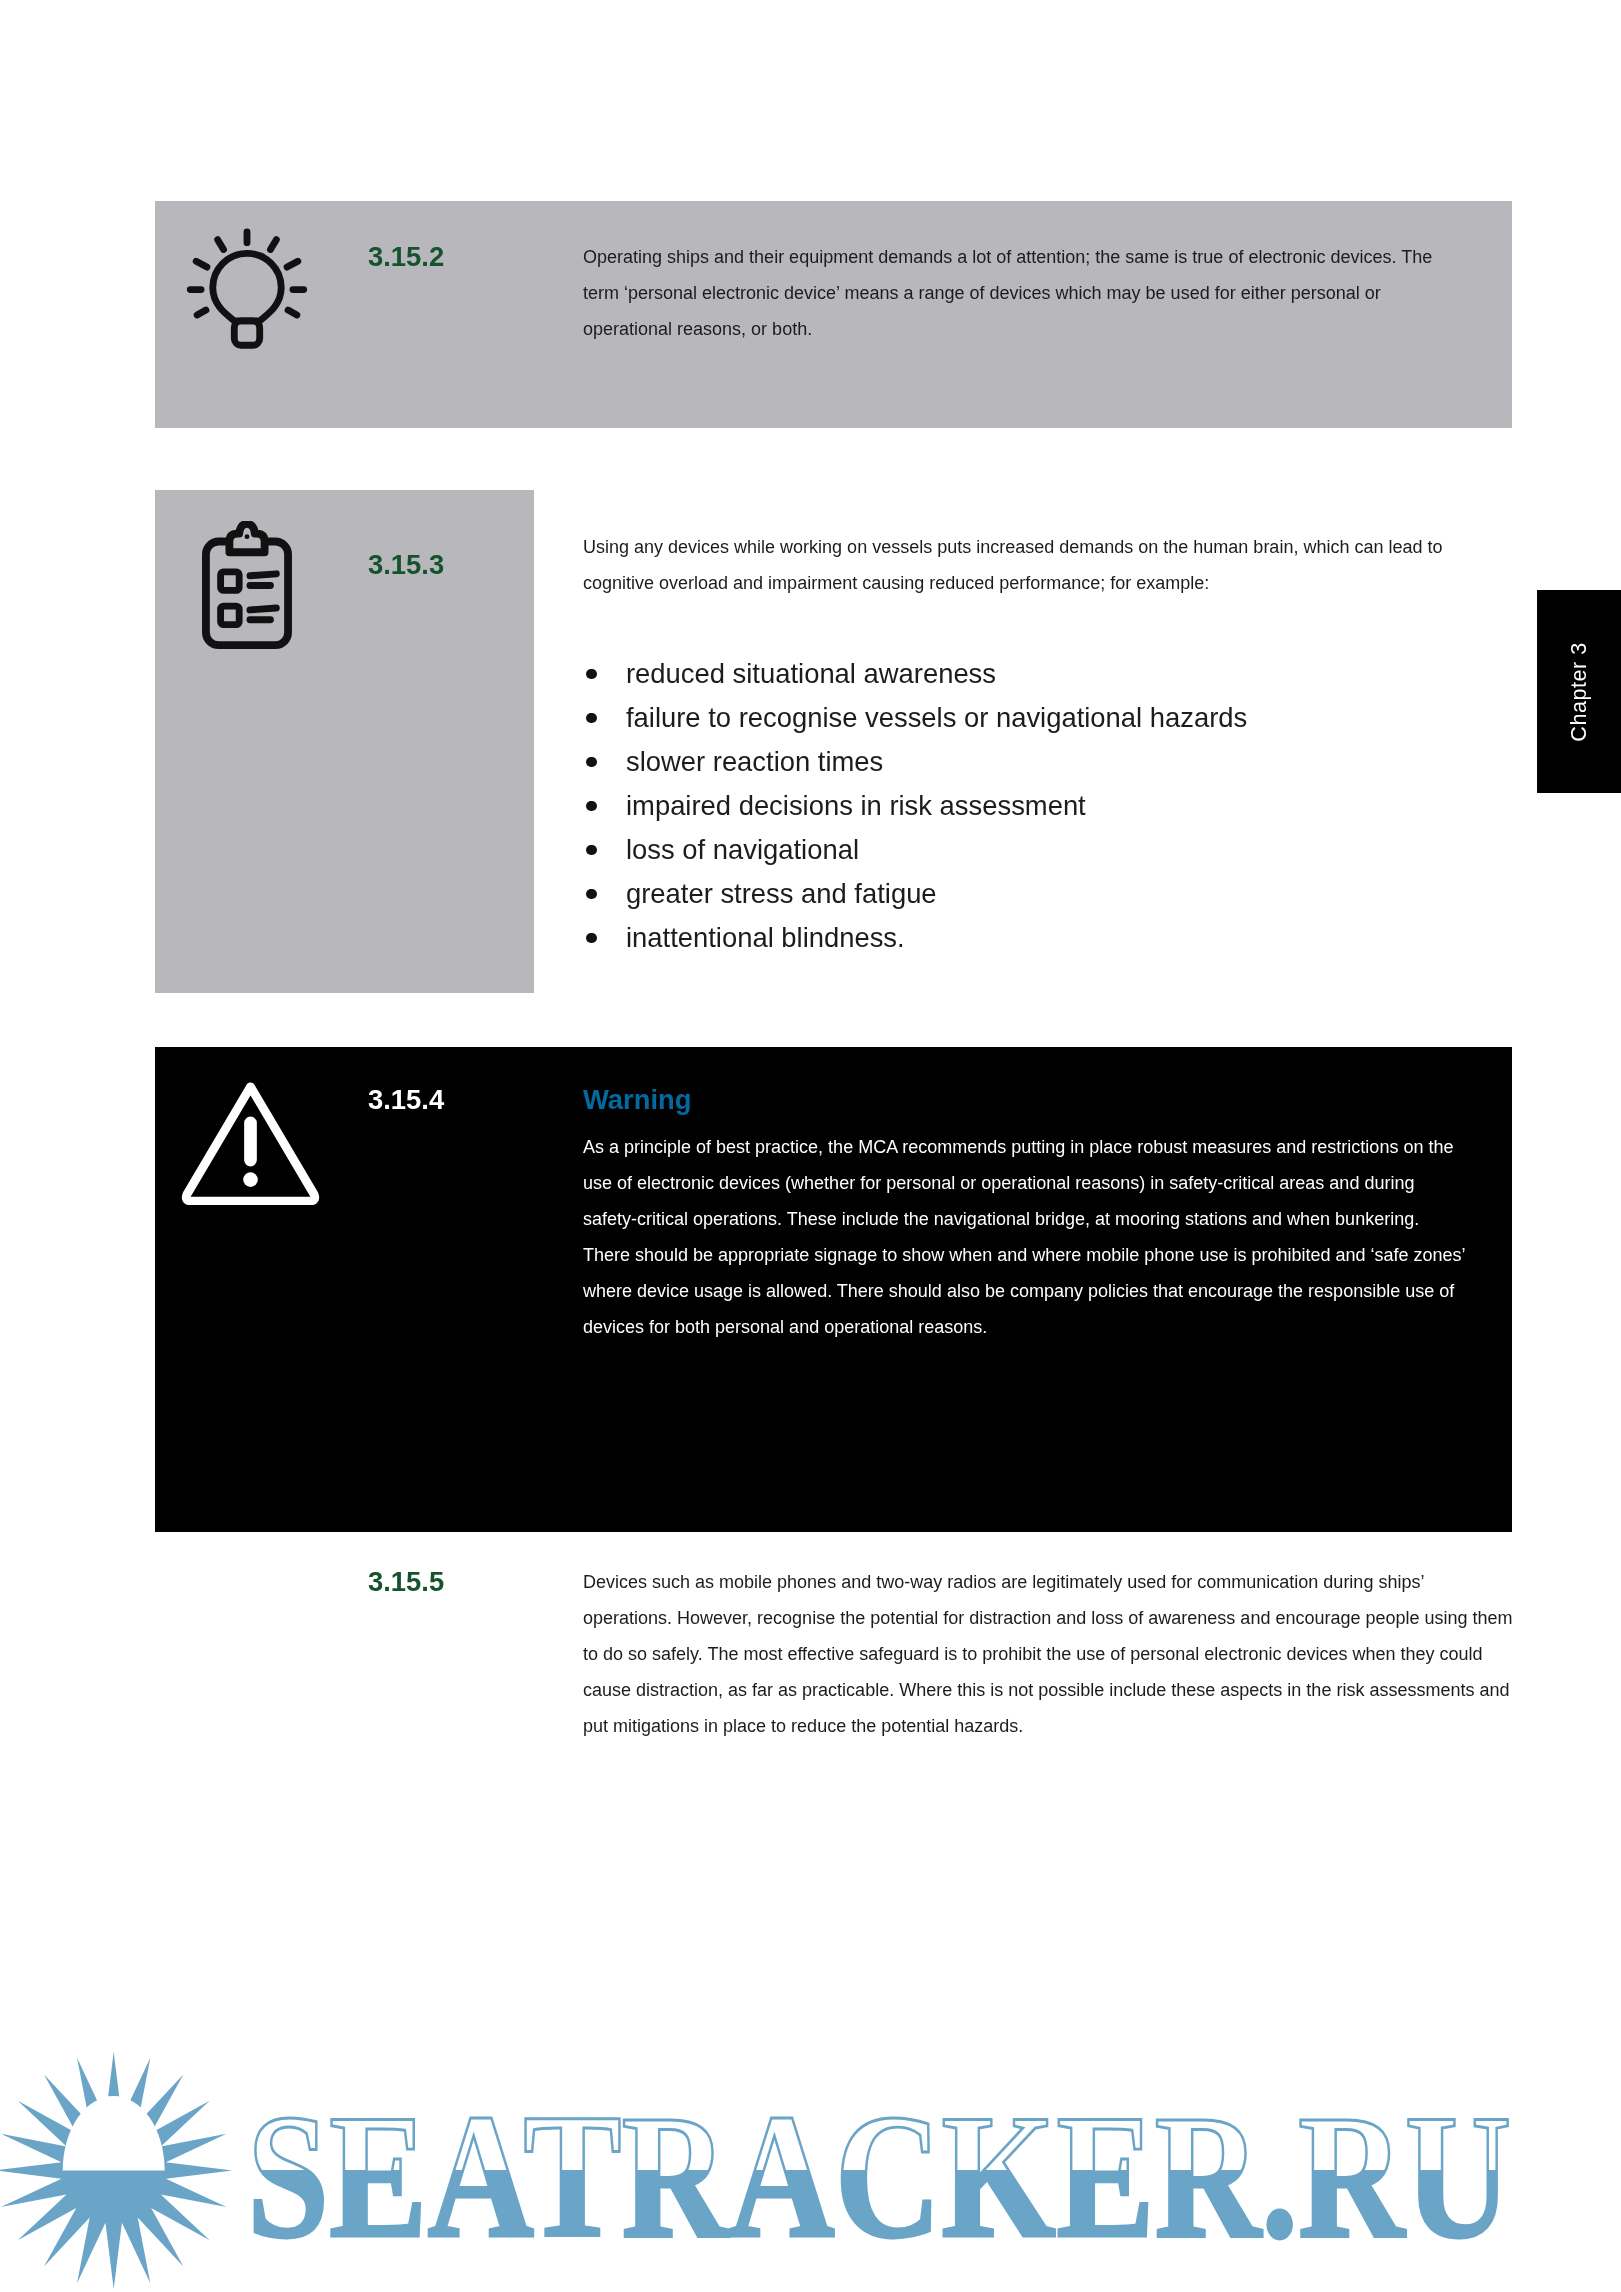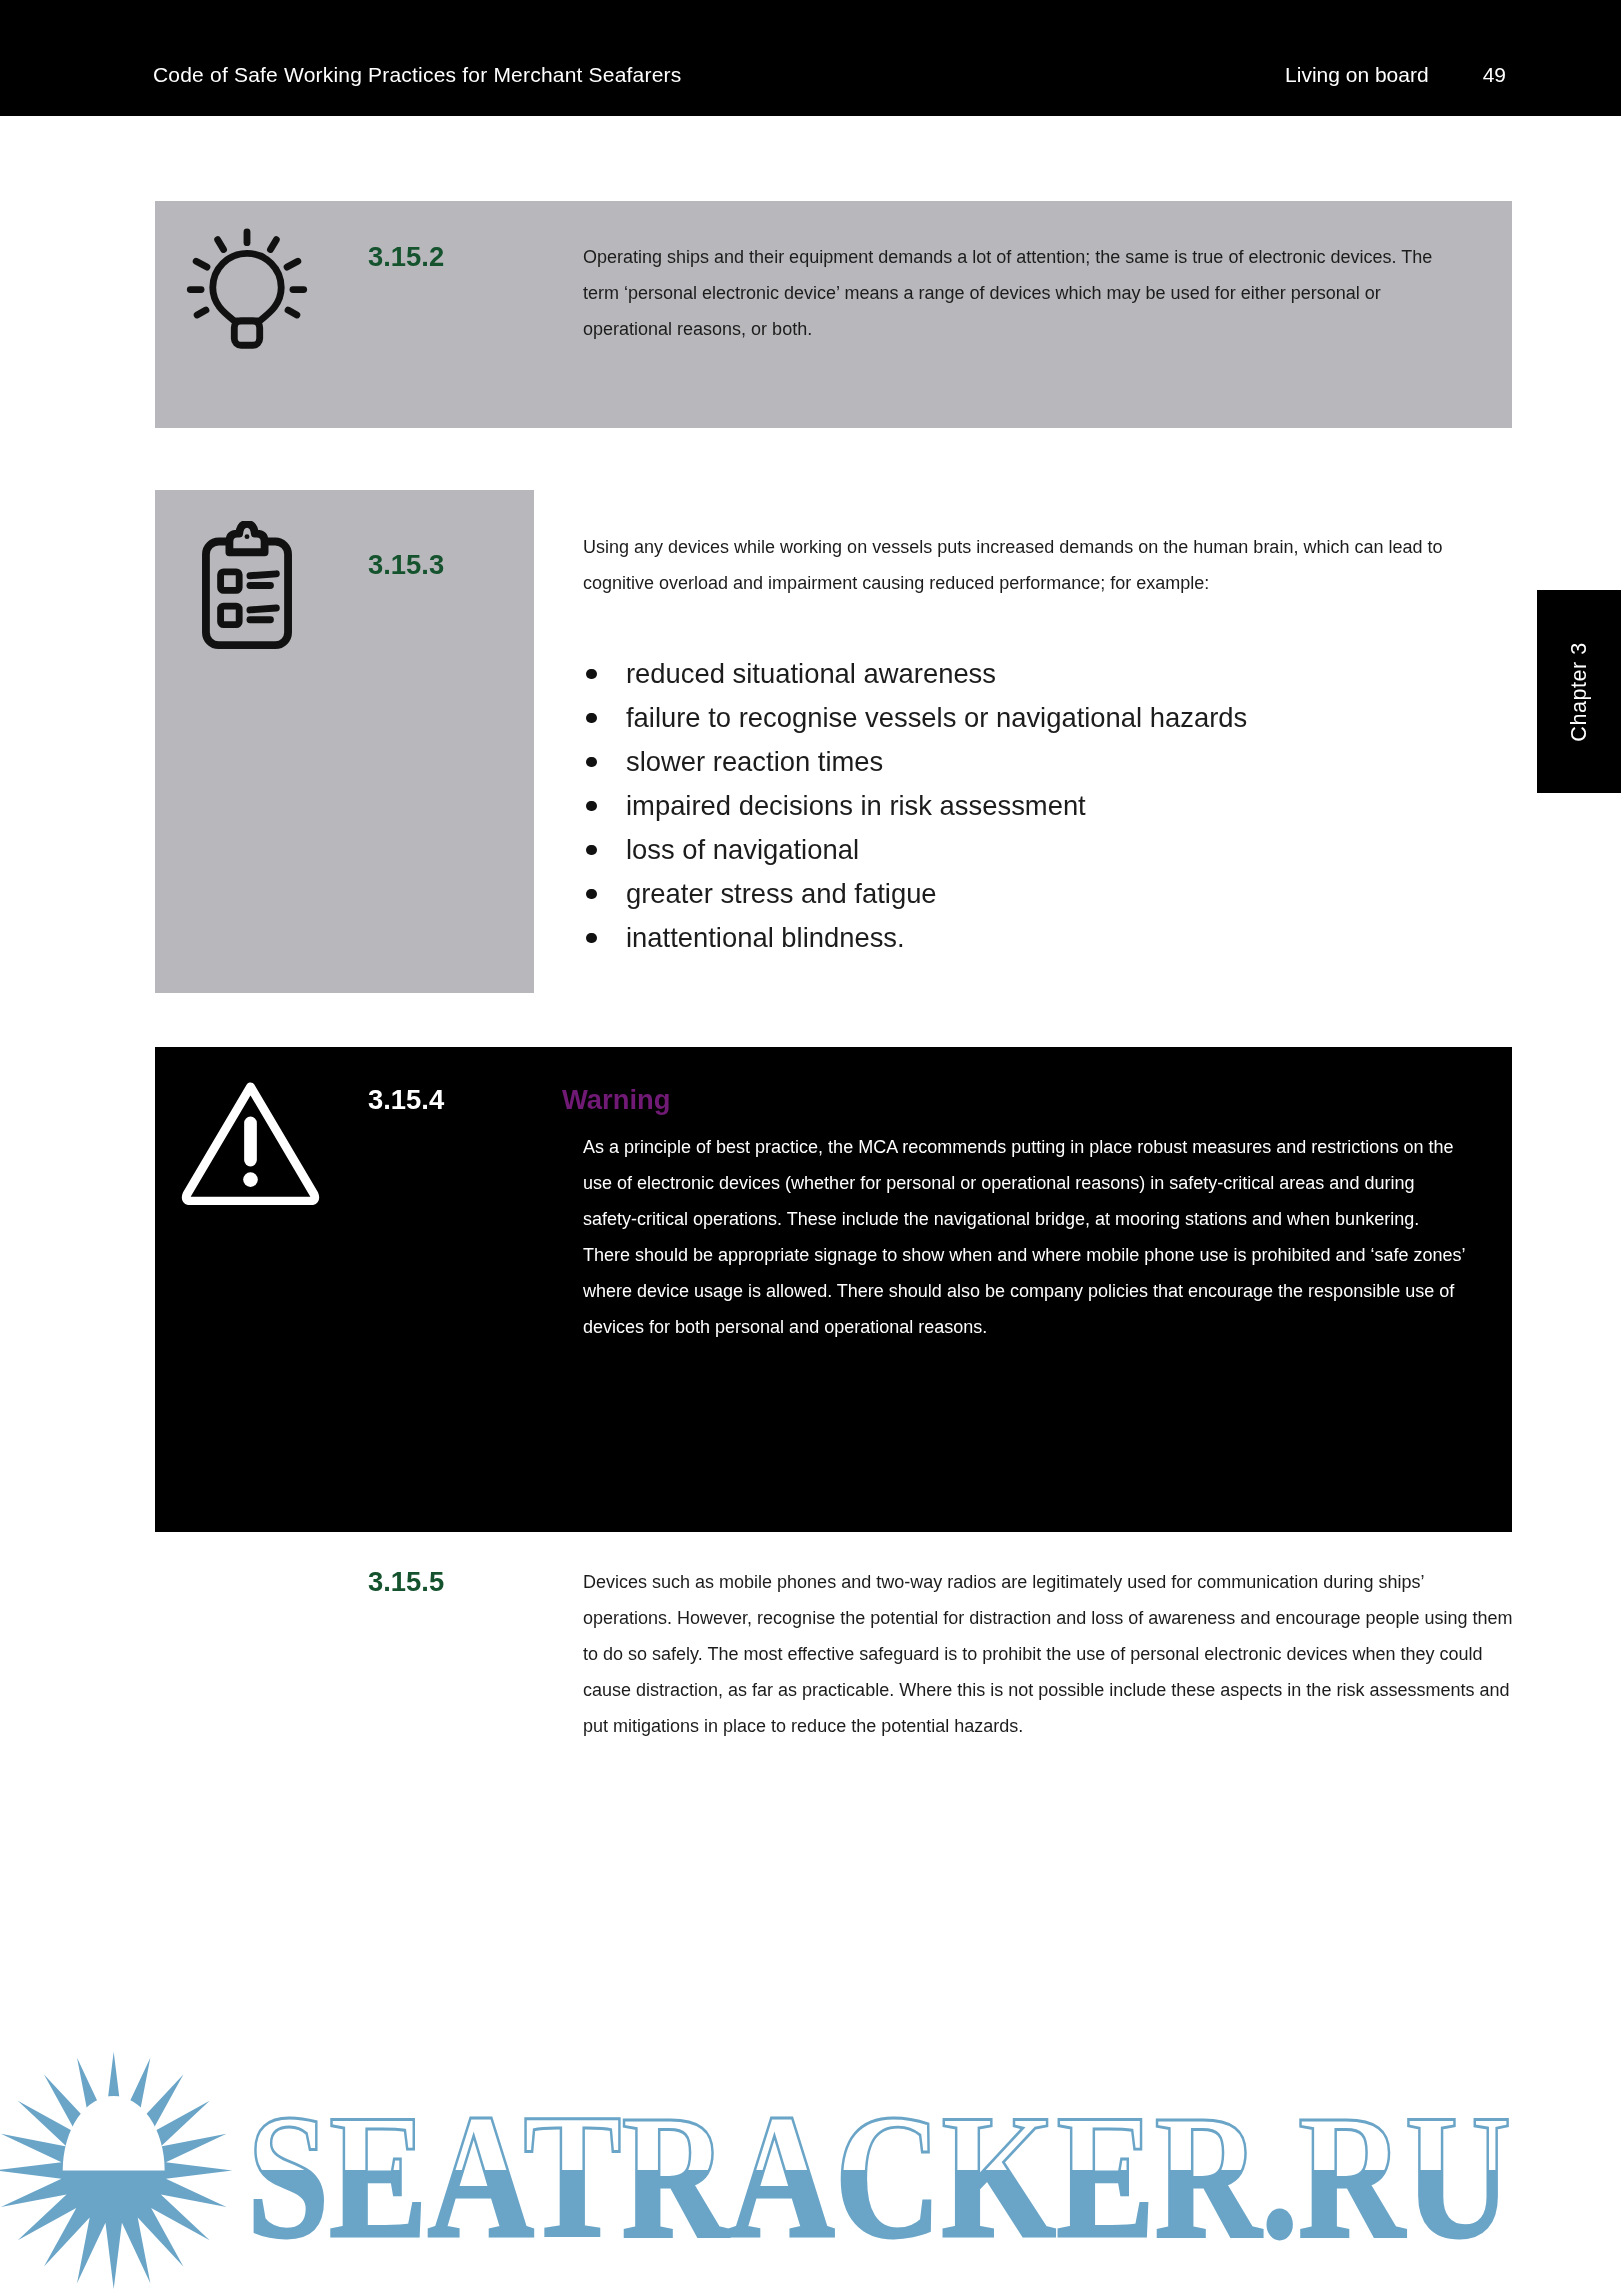--- a/index.html
+++ b/index.html
@@ -34,22 +34,22 @@
     position:absolute;left:368px;
     font-size:27.4px;font-weight:700;line-height:36px;color:#14532d;white-space:nowrap;
   }
   .secnum.white{color:#fff;}
   .sectext{
     position:absolute;left:583px;
     font-size:18px;line-height:36px;color:#1c1c1c;
   }
   .sectext.white{color:#fff;}
   .sec-heading{
-    position:absolute;left:562px;
-    font-size:27.4px;line-height:36px;font-weight:700;color:#701a75;
+    position:absolute;left:583px;
+    font-size:27.4px;line-height:36px;font-weight:700;color:#0369a1;
   }
   
   .bullets{
     position:absolute;left:583px;top:652px;width:931px;
     margin:0;padding:0;list-style:none;
   }
   .bullets li{
     position:relative;padding-left:43px;
     font-size:27.4px;line-height:44px;color:#1c1c1c;
   }
@@ -69,27 +69,20 @@
     color:#fff;font-size:21.6px;letter-spacing:0.5px;
   }
   
   .watermark{position:absolute;left:0;top:2044px;width:1621px;height:249px;}
 </style>
 </head>
 <body>
 
 <div class="page">
 
-  <div class="topbar">
-    <div class="hleft">Code of Safe Working Practices for Merchant Seafarers</div>
-    <div class="hright">
-      <span>Living on board</span>
-      <span>49</span>
-    </div>
-  </div>
 
   <div class="graybox box-1"></div>
   <div class="icon-box" style="left:186px;top:227px;">
     <svg width="122" height="131" viewBox="0 0 124 134" fill="none" stroke="#111" stroke-width="7" stroke-linecap="round">
       <path d="M49 96 C39 88 27 79 27 62 A35 35 0 1 1 97 62 C97 79 85 88 75 96 Z"></path>
       <rect x="49" y="96" width="26" height="25" rx="7"></rect>
       <line x1="62" y1="16" x2="62" y2="5"></line>
       <line x1="86" y1="23" x2="92" y2="13"></line>
       <line x1="38" y1="23" x2="32" y2="13"></line>
       <line x1="103" y1="41" x2="114" y2="35"></line>

